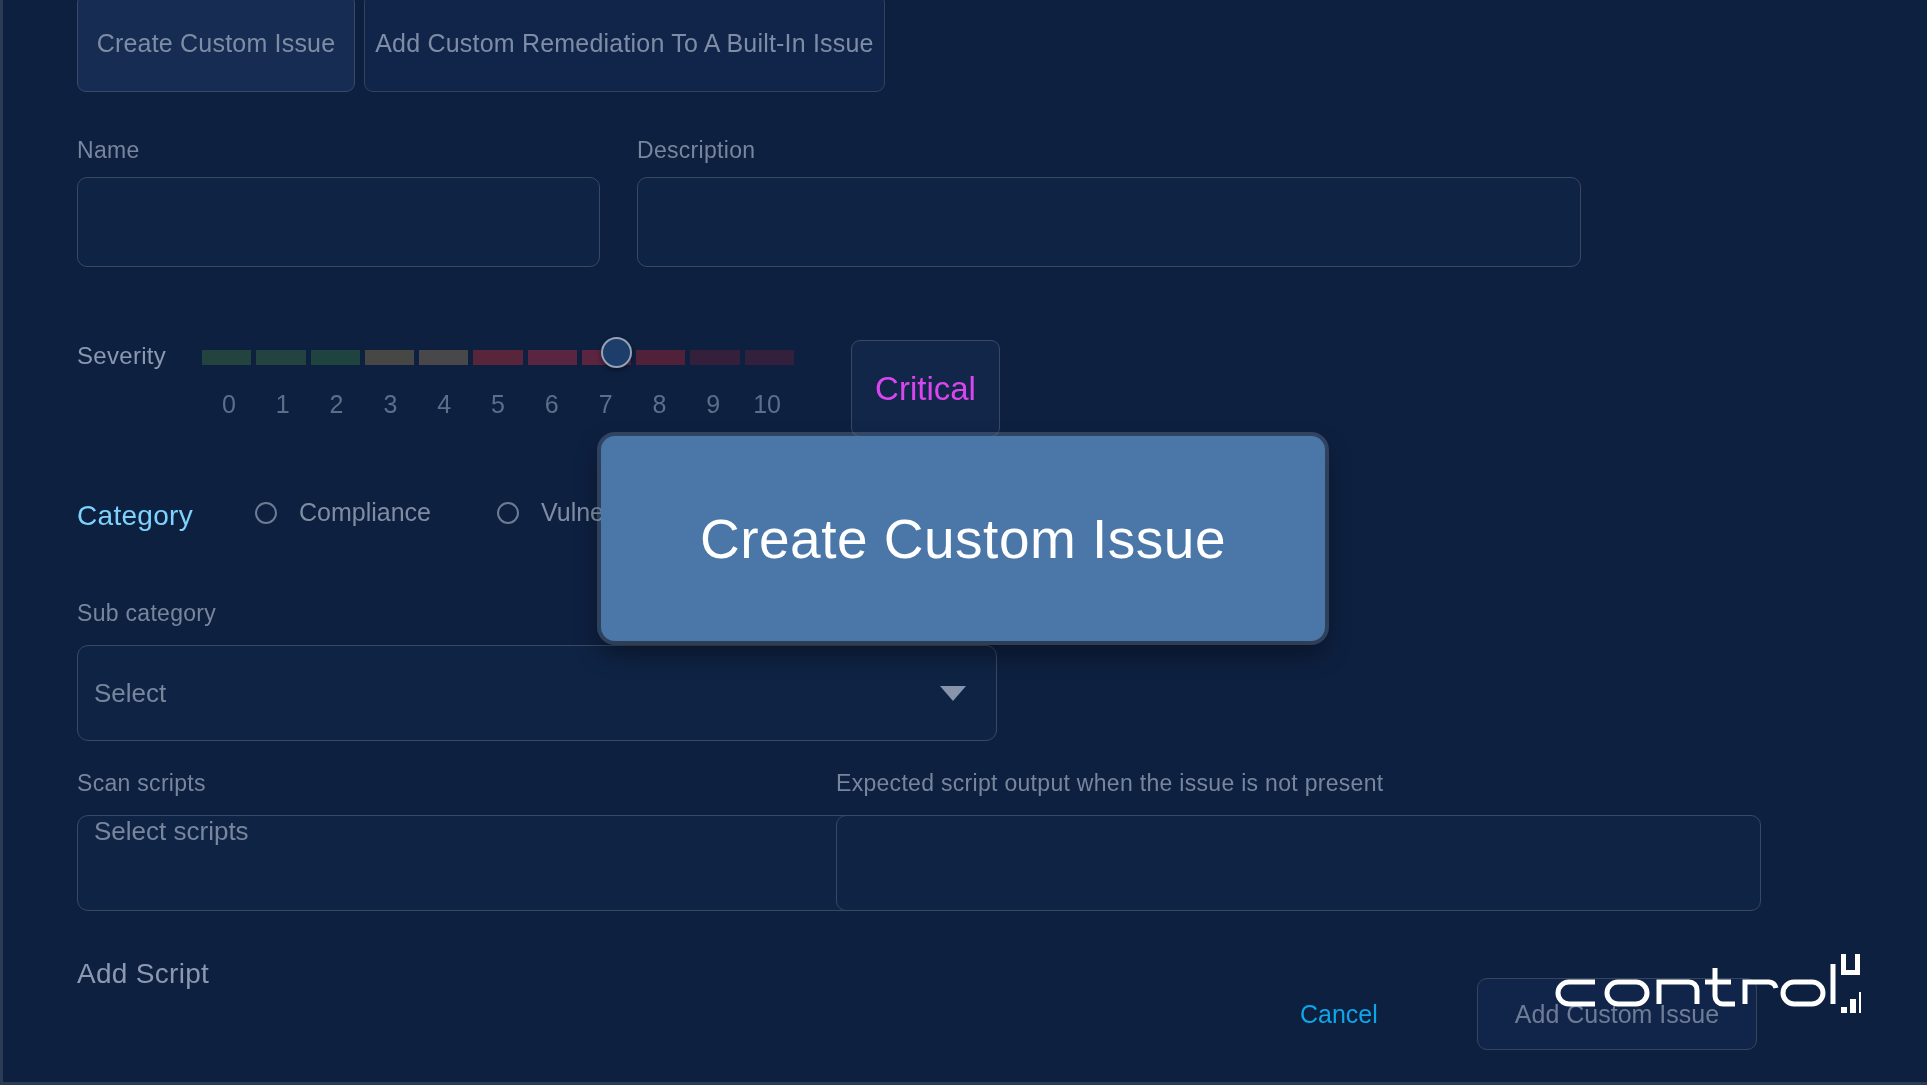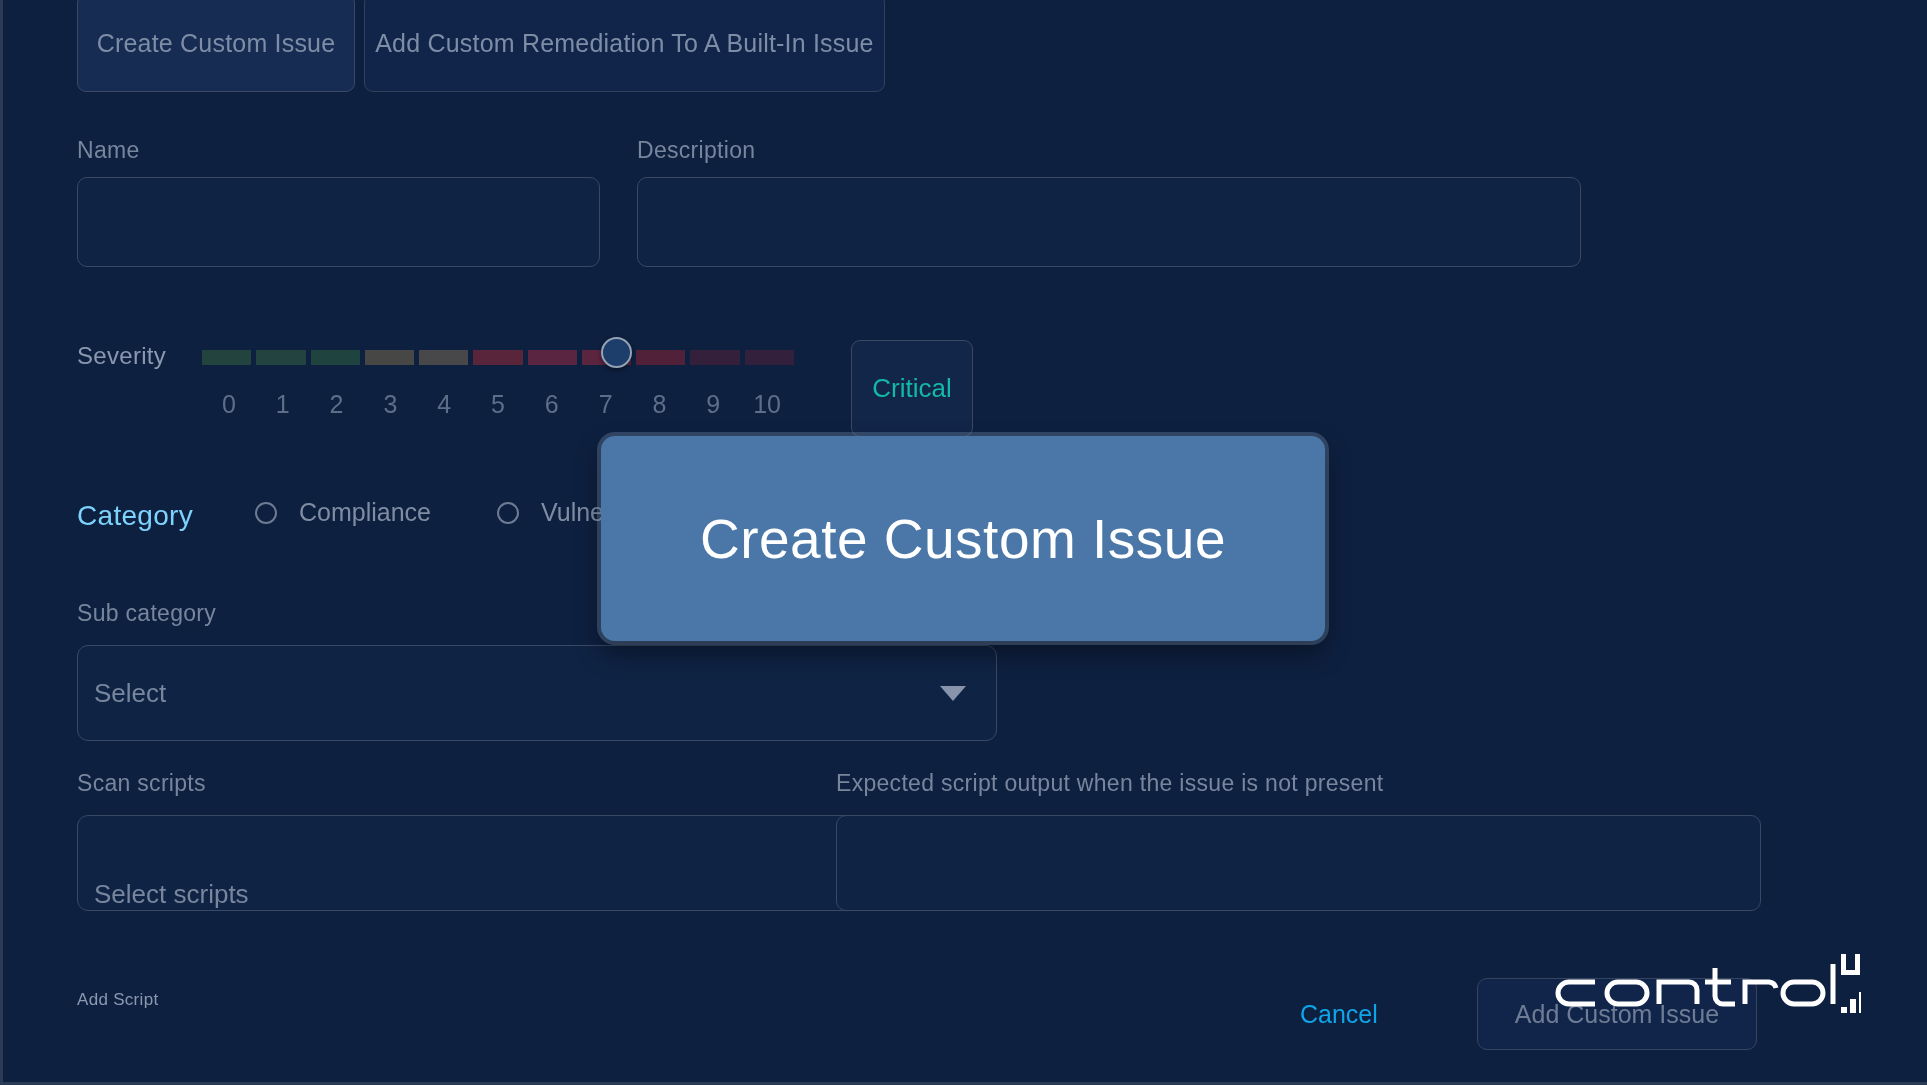--- a/index.html
+++ b/index.html
@@ -135,31 +135,31 @@
     flex: 1 1 0;
     text-align: center;
     font-size: 25px;
     color: #5d6e89;
   }
 
   #severity-badge {
     position: absolute;
     left: 848px;
     top: 340px;
-    width: 122px;
+    width: 149px;
     height: 97px;
     border: 1px solid #3a4963;
     border-radius: 9px;
     background: #12264a;
     box-sizing: border-box;
     display: flex;
     align-items: center;
     justify-content: center;
-    font-size: 26px;
-    color: #14b8a6;
+    font-size: 33px;
+    color: #d946ef;
   }
 
   
   #lbl-category { left: 74px; top: 500px; font-size: 28px; color: #7dd3fc; }
   .radio-row {
     position: absolute;
     left: 252px;
     top: 498px;
     display: flex;
     align-items: center;
@@ -218,36 +218,35 @@
   #lbl-scan { left: 74px; top: 770px; }
   #sel-scan {
     position: absolute;
     left: 74px; top: 815px;
     width: 872px; height: 96px;
     border: 1px solid #3a4963;
     border-radius: 11px;
     background: #0f2344;
     box-sizing: border-box;
     display: flex;
-    align-items: flex-end;
+    align-items: flex-start;
     cursor: pointer;
   }
   #lbl-expected { left: 833px; top: 770px; }
   #inp-expected {
     left: 833px; top: 815px;
     width: 925px; height: 96px;
   }
 
   
   #lbl-addscript {
     left: 74px; top: 958px;
-    font-size: 17px;
+    font-size: 28px;
     color: #8b99b0;
     cursor: pointer;
-    margin-top: 32px;
   }
   #btn-cancel {
     position: absolute;
     left: 1297px;
     top: 1000px;
     font-size: 25px;
     color: #0ea5e9;
     cursor: pointer;
     user-select: none;
   }

